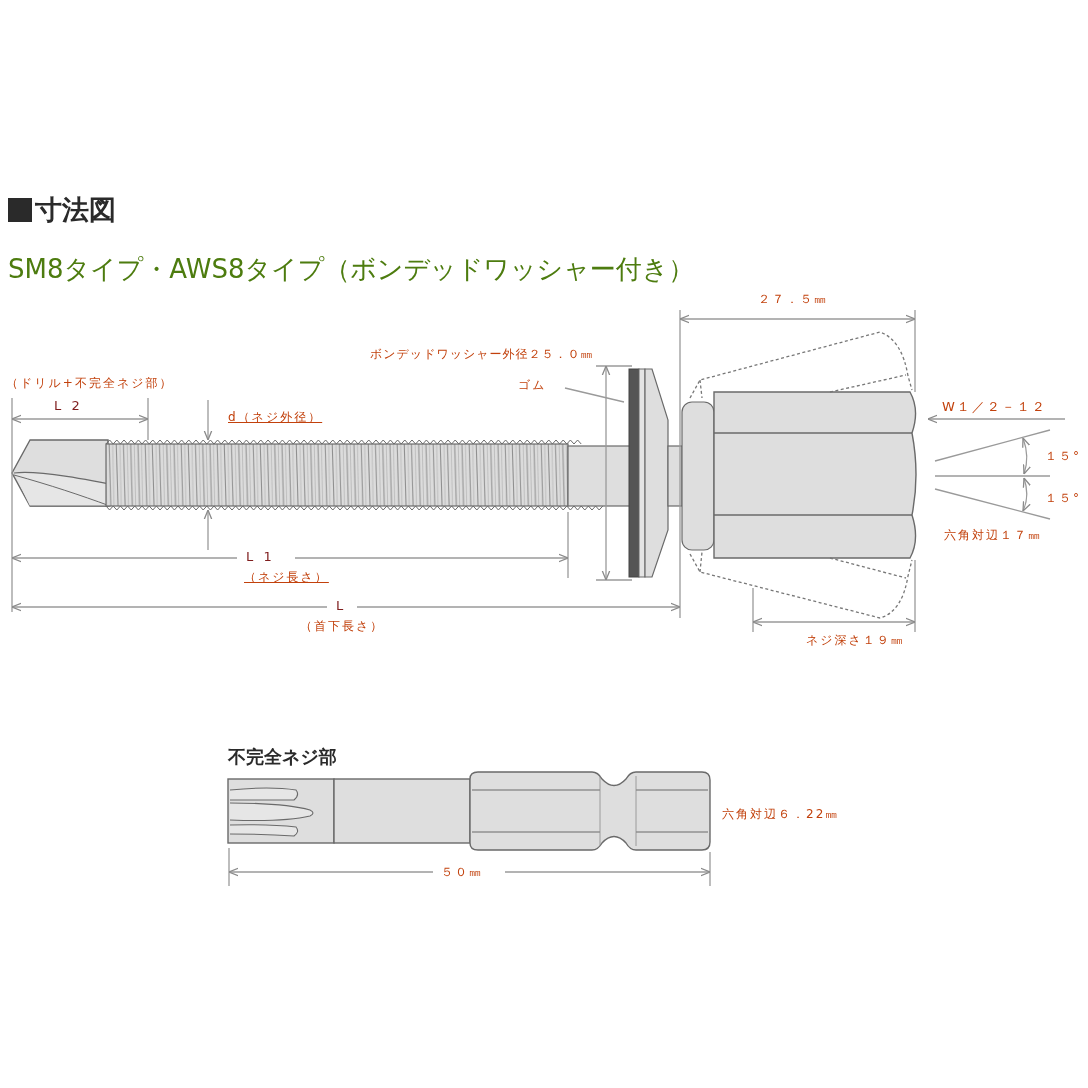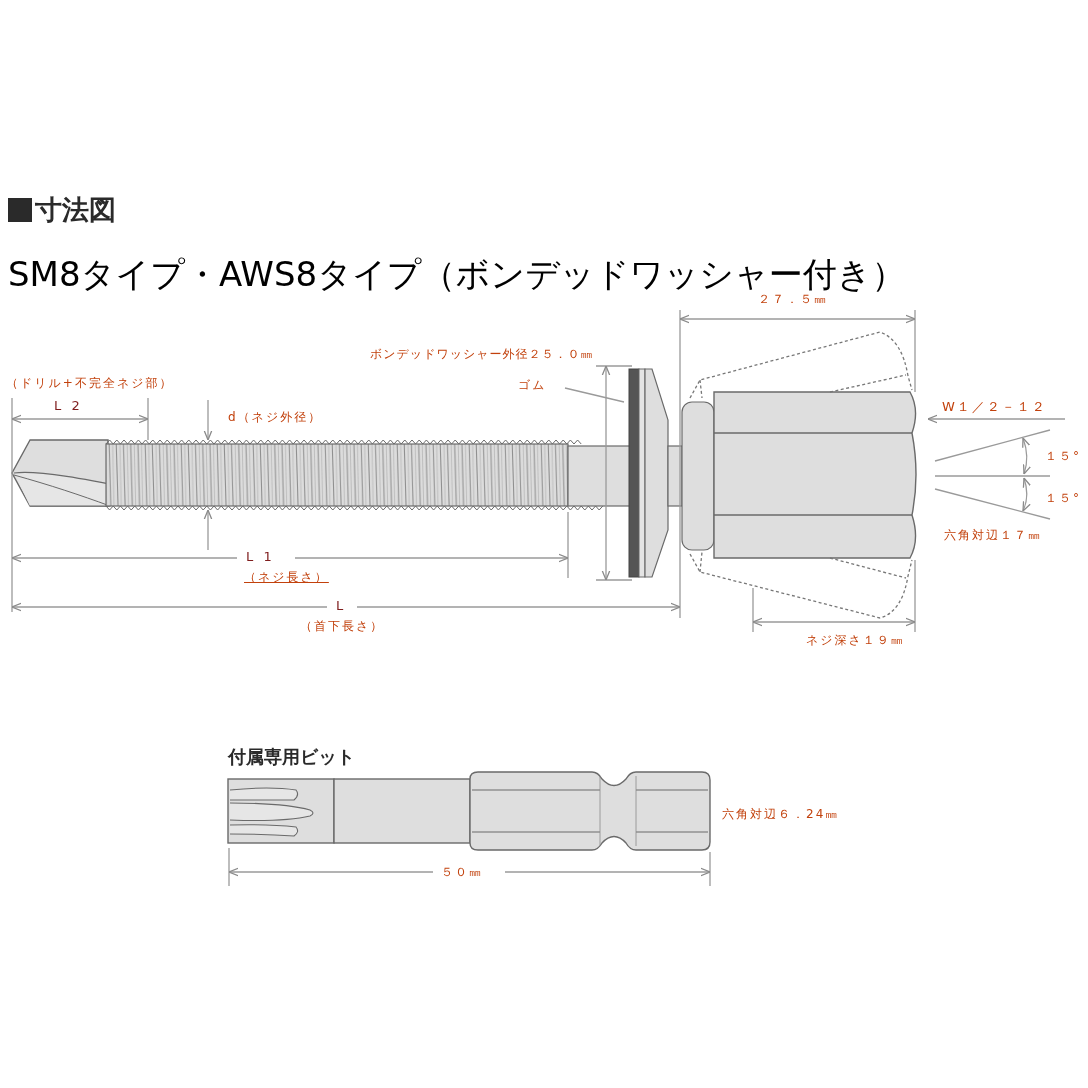--- a/index.html
+++ b/index.html
@@ -1,21 +1,21 @@
 <!DOCTYPE html>
 <html><head>
 <meta charset="utf-8">
 <style>
   html, body { margin: 0; padding: 0; background: #ffffff; }
   body { width: 1088px; height: 1088px; position: relative; overflow: hidden;
          font-family: "DejaVu Sans", sans-serif; color: #3a3a3a; }
   .abs { position: absolute; white-space: nowrap; }
   .section-title { left: 8px; top: 192px; font-size: 27px; font-weight: bold; color: #2a2a2a; display: flex; align-items: center; }
   .section-title .sq { display: inline-block; width: 24px; height: 24px; background: #2a2a2a; margin-right: 3px; }
-  .subtitle { left: 8px; top: 252px; font-size: 34px; color: #000000; letter-spacing: 0px; }
+  .subtitle { left: 8px; top: 252px; font-size: 26px; color: #4d7c0f; letter-spacing: 0px; }
   .lbl { font-size: 12px; color: #c2410c; letter-spacing: 2px; }
   .lbl-b { font-size: 13px; color: #7f1d1d; letter-spacing: 3px; font-weight: normal; }
   .bit-title { left: 228px; top: 745px; font-size: 18px; font-weight: bold; color: #2a2a2a; }
   svg { position: absolute; left: 0; top: 0; }
 </style>
 </head>
 <body>
 
 <div class="abs section-title">
   <span class="sq"></span>
@@ -122,29 +122,29 @@
     <line x1="229" y1="872" x2="710" y2="872" marker-start="url(#arr)" marker-end="url(#arr)"></line>
   </g>
 
   <rect x="237" y="548" width="58" height="18" fill="#fff"></rect>
   <rect x="327" y="597" width="30" height="18" fill="#fff"></rect>
   <rect x="433" y="862" width="72" height="20" fill="#fff"></rect>
 </svg>
 
 <div class="abs lbl" style="left:6px; top:375px;">（ドリル+不完全ネジ部）</div>
 <div class="abs lbl-b" style="left:54px; top:398px;">L 2</div>
-<div class="abs lbl" style="left:228px; top:409px;">d（ネジ外径）</div>
+<div class="abs lbl" style="left:228px; top:409px;text-decoration:underline;">d（ネジ外径）</div>
 <div class="abs lbl-b" style="left:246px; top:549px;">L 1</div>
 <div class="abs lbl" style="left:244px; top:569px;text-decoration:underline;">（ネジ長さ）</div>
 <div class="abs lbl-b" style="left:336px; top:598px;">L</div>
 <div class="abs lbl" style="left:300px; top:618px;">（首下長さ）</div>
 <div class="abs lbl" style="left:370px; top:346px; letter-spacing:1px;">ボンデッドワッシャー外径２５．０㎜</div>
 <div class="abs lbl" style="left:518px; top:377px;">ゴム</div>
 <div class="abs lbl" style="left:758px; top:291px;">２７．５㎜</div>
 <div class="abs lbl" style="left:942px; top:398px; font-size:13px;">W１／２－１２</div>
 <div class="abs lbl" style="left:1045px; top:448px;">１５°</div>
 <div class="abs lbl" style="left:1045px; top:490px;">１５°</div>
 <div class="abs lbl" style="left:944px; top:527px;">六角対辺１７㎜</div>
 <div class="abs lbl" style="left:774px; top:632px;margin-left:32px;">ネジ深さ１９㎜</div>
 
-<div class="abs bit-title">付属専用ビット</div>
-<div class="abs lbl" style="left:722px; top:806px;">六角対辺６．24㎜</div>
+<div class="abs bit-title">不完全ネジ部</div>
+<div class="abs lbl" style="left:722px; top:806px;">六角対辺６．22㎜</div>
 <div class="abs lbl" style="left:441px; top:864px;">５０㎜</div>
 
 </body></html>

